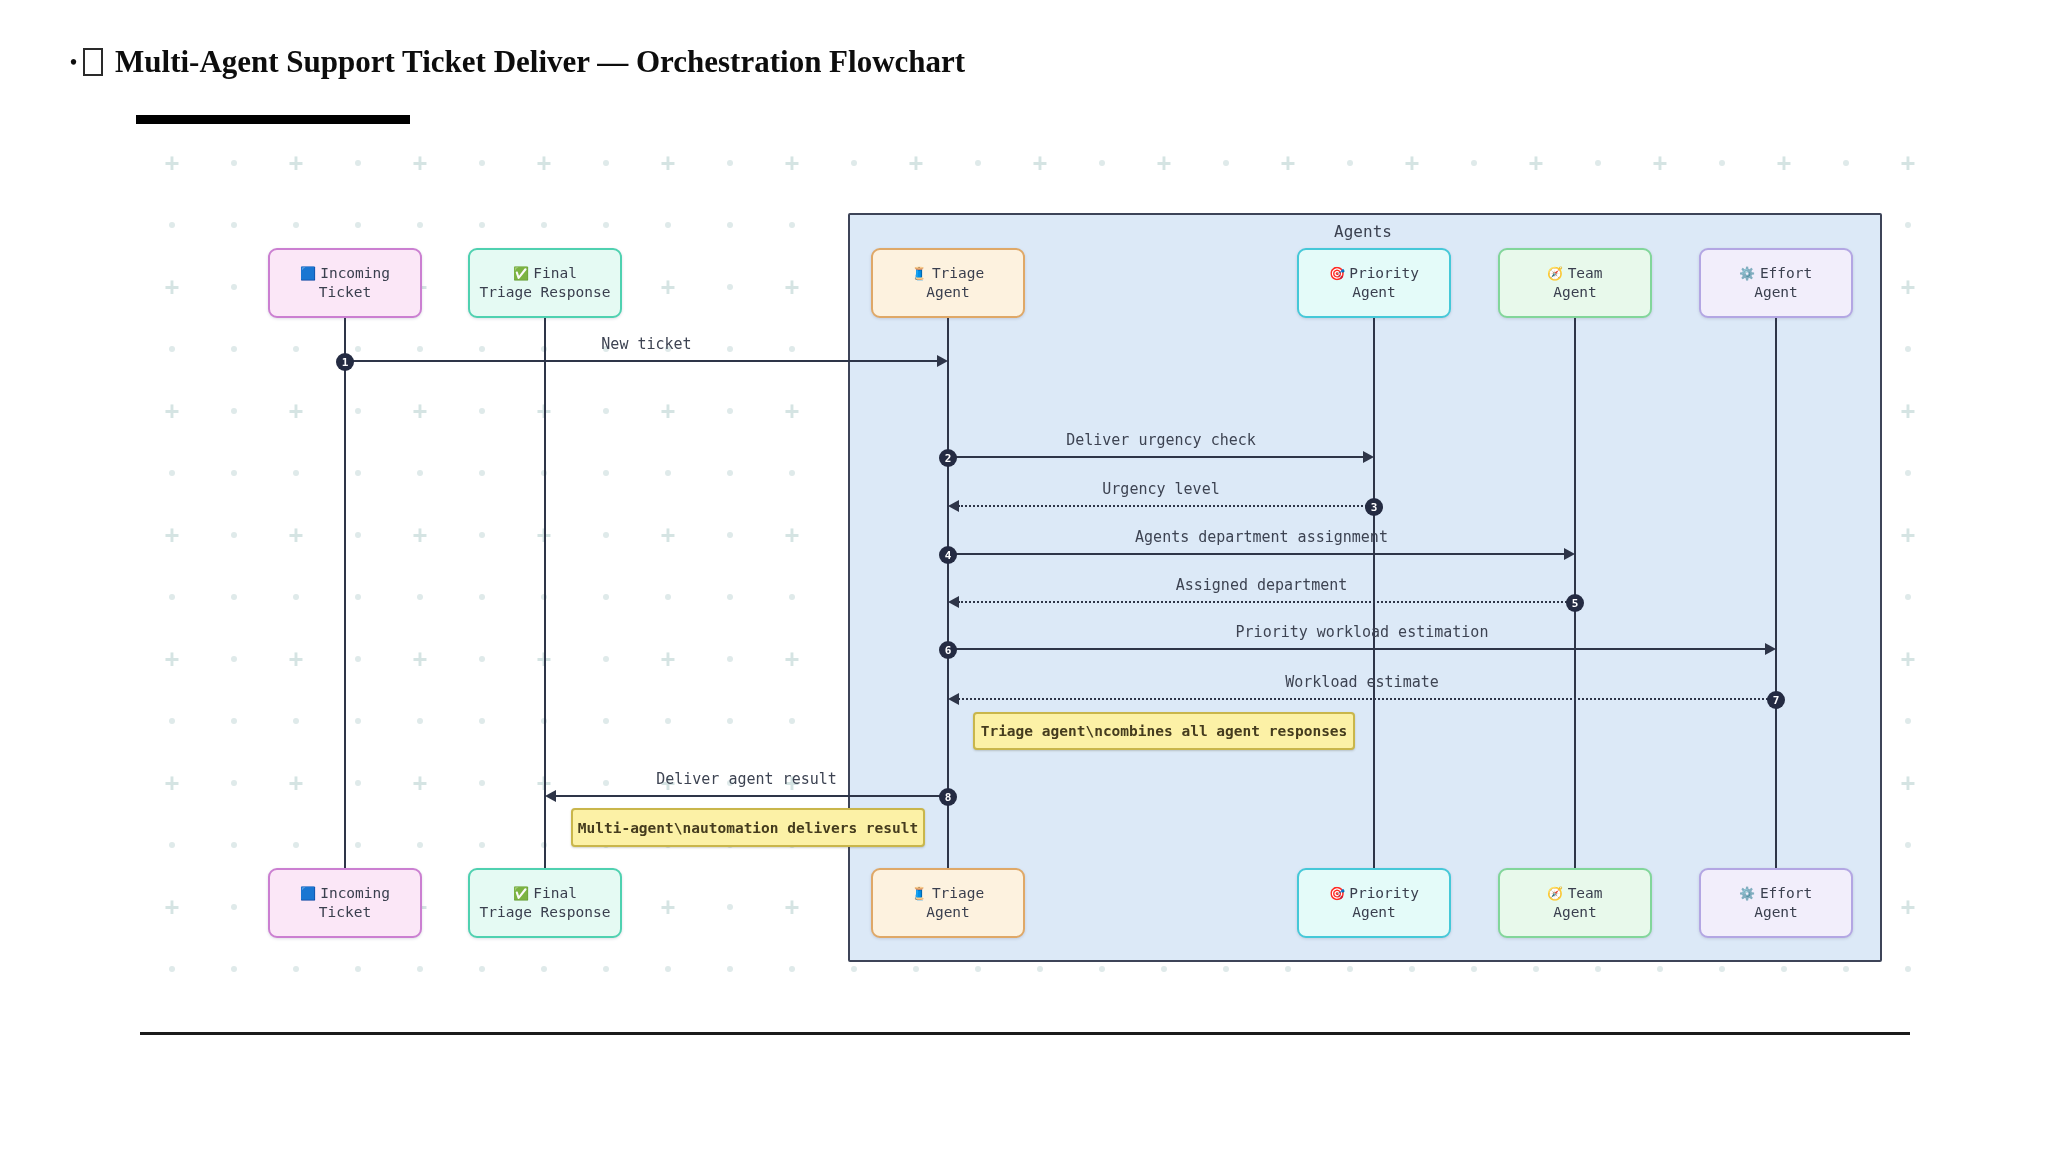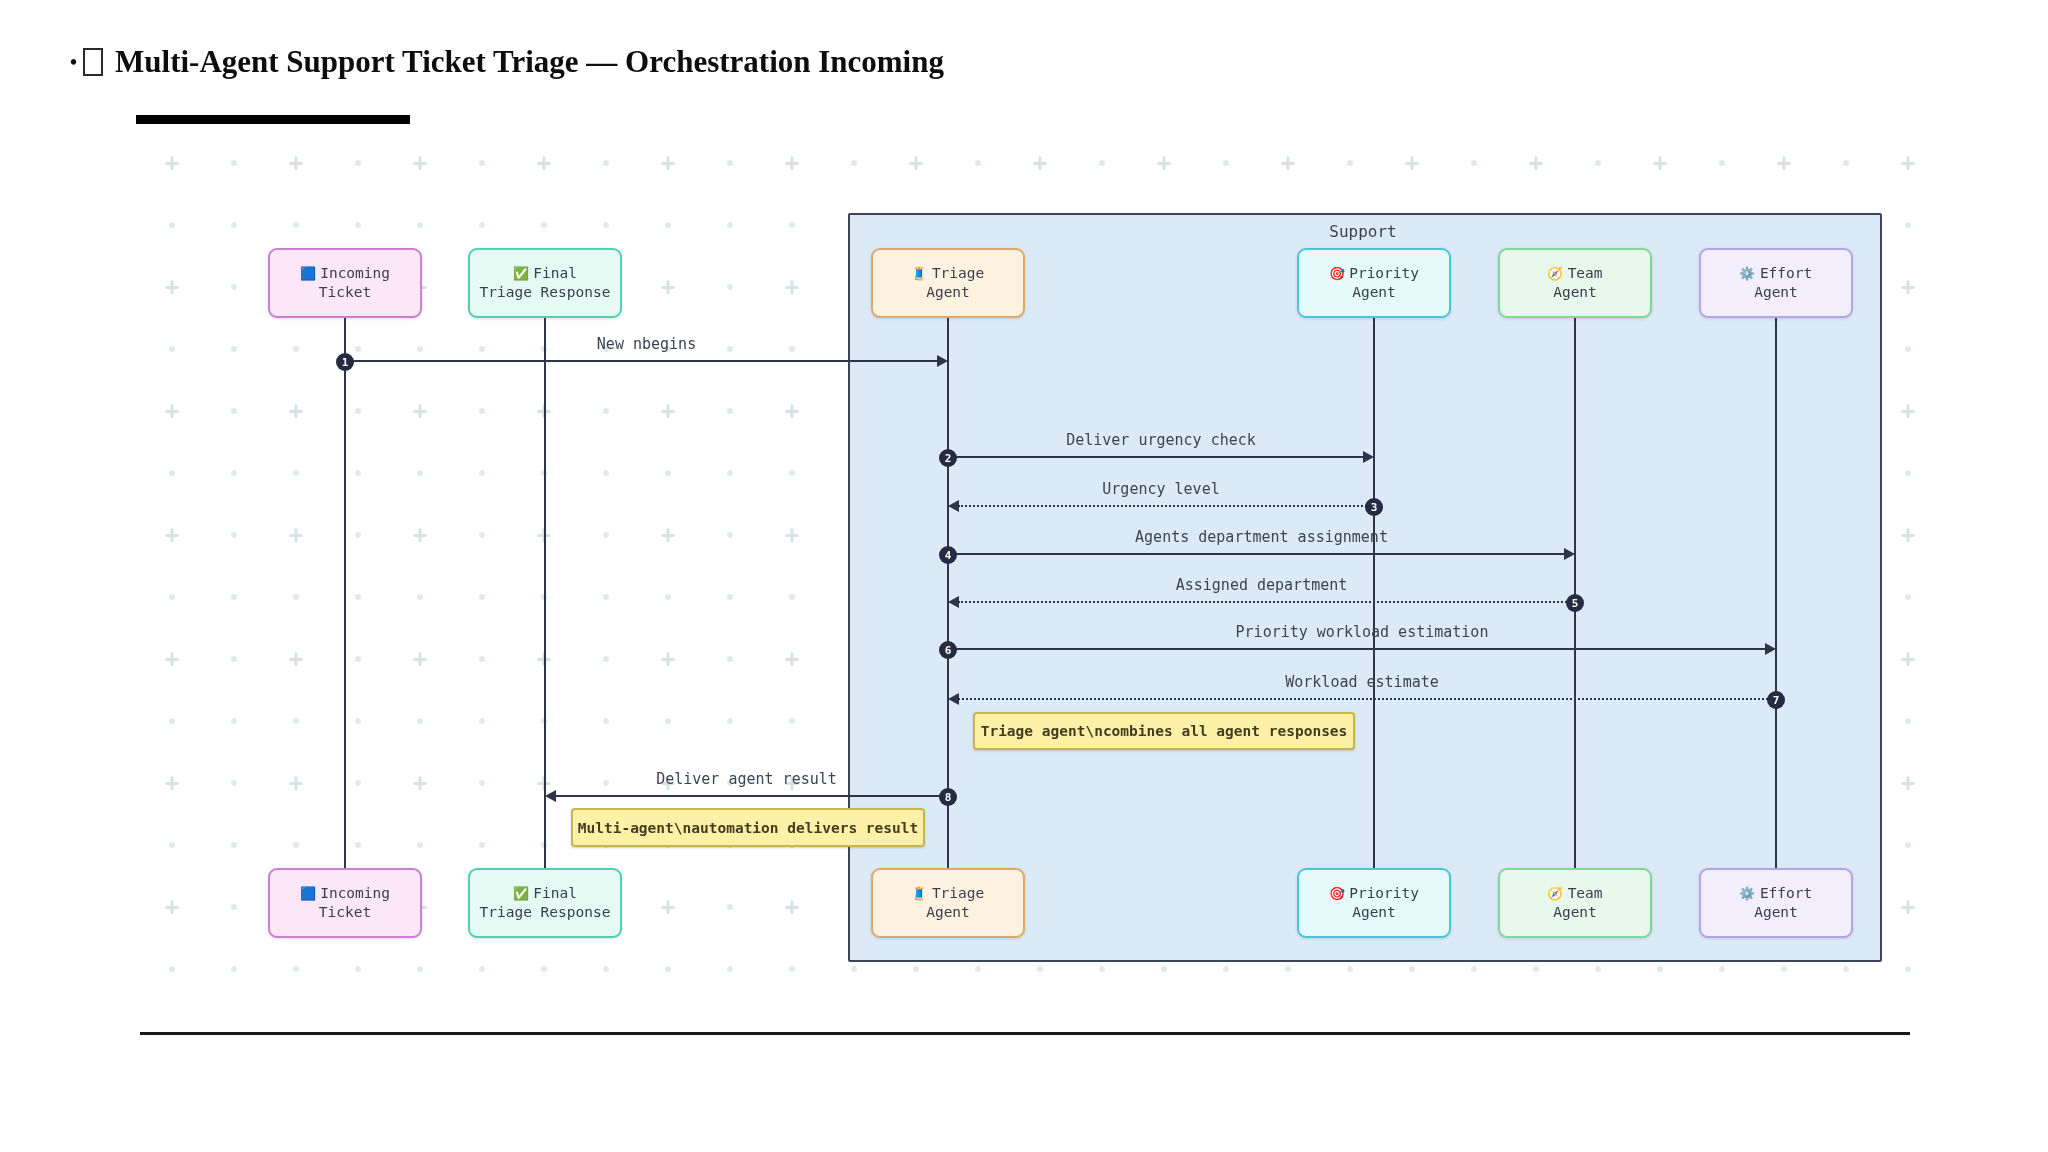--- a/index.html
+++ b/index.html
@@ -40,21 +40,21 @@
         color:#453c1e;white-space:nowrap;box-shadow:0 1px 2px rgba(80,80,60,0.25);}
 </style>
 </head>
 <body>
 
 <div class="stage">
 
   <div class="title-row">
     <span class="bullet">•</span>
     <span class="tofu"></span>
-    <span>Multi-Agent Support Ticket Triage — Orchestration Incoming</span>
+    <span>Multi-Agent Support Ticket Deliver — Orchestration Flowchart</span>
   </div>
   <div class="title-underline"></div>
 
   <div class="canvas" id="diagram-canvas">
       <div class="pattern-mark pattern-plus" style="left: 172px; top: 163px; color: rgb(213, 228, 227);">+</div>
       <div class="pattern-mark pattern-dot" style="left: 234px; top: 163px;"></div>
       <div class="pattern-mark pattern-plus" style="left: 296px; top: 163px; color: rgb(213, 228, 227);">+</div>
       <div class="pattern-mark pattern-dot" style="left: 358px; top: 163px;"></div>
       <div class="pattern-mark pattern-plus" style="left: 420px; top: 163px; color: rgb(213, 228, 227);">+</div>
       <div class="pattern-mark pattern-dot" style="left: 482px; top: 163px;"></div>
@@ -452,21 +452,21 @@
       <div class="pattern-mark pattern-dot" style="left: 1412px; top: 969px;"></div>
       <div class="pattern-mark pattern-dot" style="left: 1474px; top: 969px;"></div>
       <div class="pattern-mark pattern-dot" style="left: 1536px; top: 969px;"></div>
       <div class="pattern-mark pattern-dot" style="left: 1598px; top: 969px;"></div>
       <div class="pattern-mark pattern-dot" style="left: 1660px; top: 969px;"></div>
       <div class="pattern-mark pattern-dot" style="left: 1722px; top: 969px;"></div>
       <div class="pattern-mark pattern-dot" style="left: 1784px; top: 969px;"></div>
       <div class="pattern-mark pattern-dot" style="left: 1846px; top: 969px;"></div>
       <div class="pattern-mark pattern-dot" style="left: 1908px; top: 969px;"></div>
       <div class="group-box" style="left: 848px; top: 213px; width: 1030px; height: 745px; background: rgb(220, 233, 247); border-color: rgb(61, 68, 88);"></div>
-      <div class="group-label" style="left: 1363px; top: 222px;">Support</div>
+      <div class="group-label" style="left: 1363px; top: 222px;">Agents</div>
       <div class="lifeline" style="left: 344px; top: 318px; height: 550px; background: rgb(46, 53, 72);"></div>
       <div class="lifeline" style="left: 544px; top: 318px; height: 550px; background: rgb(46, 53, 72);"></div>
       <div class="lifeline" style="left: 947px; top: 318px; height: 550px; background: rgb(46, 53, 72);"></div>
       <div class="lifeline" style="left: 1373px; top: 318px; height: 550px; background: rgb(46, 53, 72);"></div>
       <div class="lifeline" style="left: 1574px; top: 318px; height: 550px; background: rgb(46, 53, 72);"></div>
       <div class="lifeline" style="left: 1775px; top: 318px; height: 550px; background: rgb(46, 53, 72);"></div>
       <div class="pbox" style="left: 268px; top: 248px; width: 154px; height: 70px; background: rgb(251, 231, 247); border-color: rgb(203, 127, 209);">
         <div class="l1"><span class="picon">🟦</span>Incoming</div>
         <div class="l2">Ticket</div>
       </div>
@@ -507,21 +507,21 @@
         <div class="l2">Agent</div>
       </div>
       <div class="pbox" style="left: 1699px; top: 248px; width: 154px; height: 70px; background: rgb(242, 238, 251); border-color: rgb(179, 166, 227);">
         <div class="l1"><span class="picon">⚙️</span>Effort</div>
         <div class="l2">Agent</div>
       </div>
       <div class="pbox" style="left: 1699px; top: 868px; width: 154px; height: 70px; background: rgb(242, 238, 251); border-color: rgb(179, 166, 227);">
         <div class="l1"><span class="picon">⚙️</span>Effort</div>
         <div class="l2">Agent</div>
       </div>
-      <div class="msg-label" style="left: 646.5px; top: 335px; color: rgb(61, 67, 82);">New nbegins</div>
+      <div class="msg-label" style="left: 646.5px; top: 335px; color: rgb(61, 67, 82);">New ticket</div>
       <div class="msg-line" style="left: 345px; top: 360px; width: 593px; border-top: 2.5px solid rgb(46, 53, 72);"></div>
       <div class="arrowhead" style="top: 355px; left: 937px; border-top: 6.5px solid transparent; border-bottom: 6.5px solid transparent; border-left: 11px solid rgb(46, 53, 72);"></div>
       <div class="seq-num" style="left: 336px; top: 353px; background: rgb(36, 43, 66);">1</div>
       <div class="msg-label" style="left: 1161px; top: 431px; color: rgb(61, 67, 82);">Deliver urgency check</div>
       <div class="msg-line" style="left: 948px; top: 456px; width: 416px; border-top: 2.5px solid rgb(46, 53, 72);"></div>
       <div class="arrowhead" style="top: 451px; left: 1363px; border-top: 6.5px solid transparent; border-bottom: 6.5px solid transparent; border-left: 11px solid rgb(46, 53, 72);"></div>
       <div class="seq-num" style="left: 939px; top: 449px; background: rgb(36, 43, 66);">2</div>
       <div class="msg-label" style="left: 1161px; top: 480px; color: rgb(61, 67, 82);">Urgency level</div>
       <div class="msg-line" style="left: 958px; top: 505px; width: 416px; border-top: 2.5px dotted rgb(46, 53, 72);"></div>
       <div class="arrowhead" style="top: 500px; left: 948px; border-top: 6.5px solid transparent; border-bottom: 6.5px solid transparent; border-right: 11px solid rgb(46, 53, 72);"></div>

